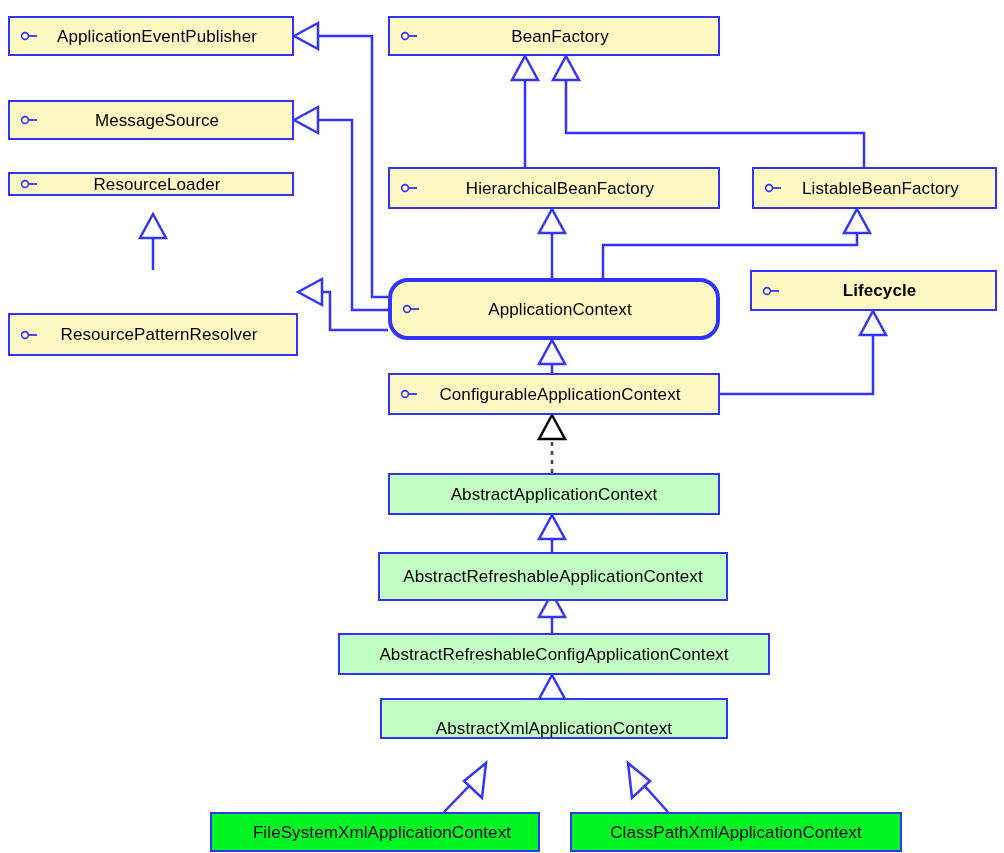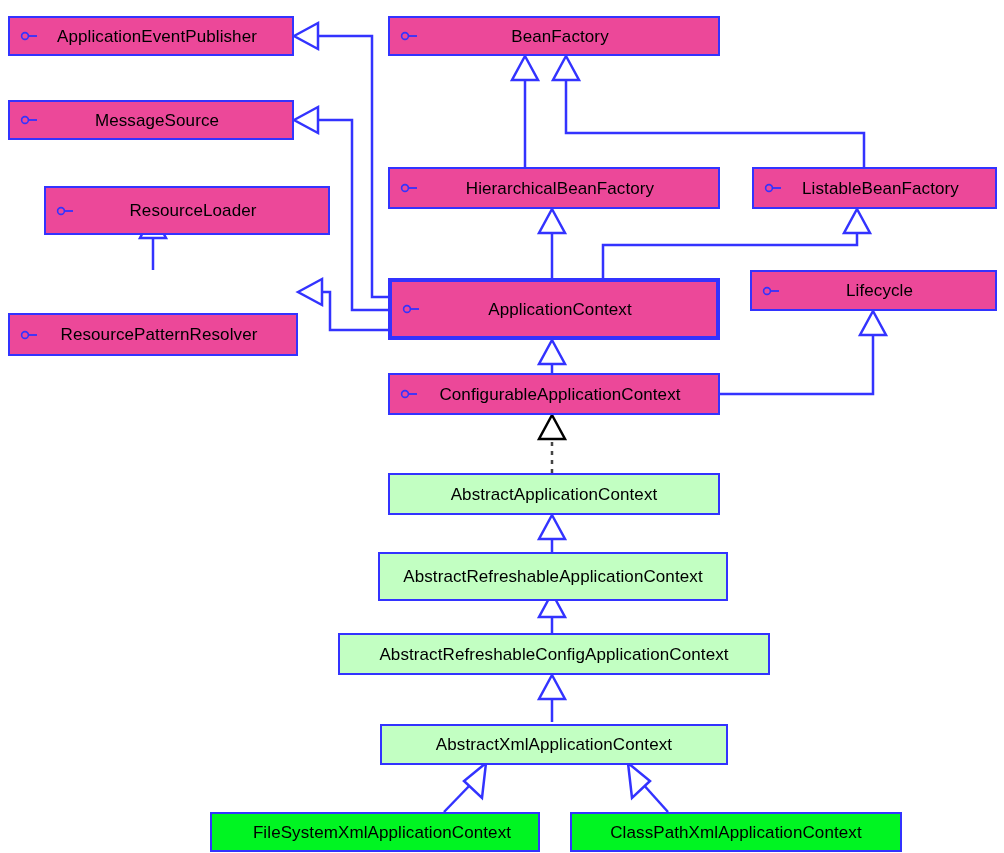--- a/index.html
+++ b/index.html
@@ -31,21 +31,21 @@
     border: 2px solid #3333ff;
     display: flex;
     align-items: center;
     justify-content: center;
     font-size: 17px;
     color: #000000;
     letter-spacing: 0.1px;
     white-space: nowrap;
   }
   .uml-node.iface {
-    background: #ec4899;
+    background: #fef9c3;
     padding-left: 12px;
   }
   .uml-node.cls-light {
     background: #c2ffc2;
   }
   .uml-node.cls-bright {
     background: #00f522;
   }
   .uml-node.emphasis {
     border-width: 4px;
@@ -167,21 +167,21 @@
         </svg>
         <span class="node-label">BeanFactory</span>
       </div>
       <div class="uml-node iface" style="left: 8px; top: 100px; width: 286px; height: 40px;">
         <svg class="iface-icon" viewBox="0 0 22 12">
           <circle cx="5" cy="6" r="3.4" fill="none" stroke="#3333ff" stroke-width="1.6"></circle>
           <line x1="8.6" y1="6" x2="17" y2="6" stroke="#3333ff" stroke-width="1.8"></line>
         </svg>
         <span class="node-label">MessageSource</span>
       </div>
-      <div class="uml-node iface" style="left: 8px; top: 186px; width: 286px; height: 49px; margin-left: 36px;">
+      <div class="uml-node iface" style="left: 8px; top: 172px; width: 286px; height: 24px;">
         <svg class="iface-icon" viewBox="0 0 22 12">
           <circle cx="5" cy="6" r="3.4" fill="none" stroke="#3333ff" stroke-width="1.6"></circle>
           <line x1="8.6" y1="6" x2="17" y2="6" stroke="#3333ff" stroke-width="1.8"></line>
         </svg>
         <span class="node-label">ResourceLoader</span>
       </div>
       <div class="uml-node iface" style="left: 388px; top: 167px; width: 332px; height: 42px;">
         <svg class="iface-icon" viewBox="0 0 22 12">
           <circle cx="5" cy="6" r="3.4" fill="none" stroke="#3333ff" stroke-width="1.6"></circle>
           <line x1="8.6" y1="6" x2="17" y2="6" stroke="#3333ff" stroke-width="1.8"></line>
@@ -195,28 +195,28 @@
         </svg>
         <span class="node-label">ListableBeanFactory</span>
       </div>
       <div class="uml-node iface" style="left: 8px; top: 270px; width: 290px; height: 43px; margin-top: 43px;">
         <svg class="iface-icon" viewBox="0 0 22 12">
           <circle cx="5" cy="6" r="3.4" fill="none" stroke="#3333ff" stroke-width="1.6"></circle>
           <line x1="8.6" y1="6" x2="17" y2="6" stroke="#3333ff" stroke-width="1.8"></line>
         </svg>
         <span class="node-label">ResourcePatternResolver</span>
       </div>
-      <div class="uml-node iface emphasis" style="left: 388px; top: 278px; width: 332px; height: 62px;">
+      <div class="uml-node iface emphasis" style="left: 388px; top: 278px; width: 332px; height: 62px; border-radius: 20px;">
         <svg class="iface-icon" viewBox="0 0 22 12">
           <circle cx="5" cy="6" r="3.4" fill="none" stroke="#3333ff" stroke-width="1.6"></circle>
           <line x1="8.6" y1="6" x2="17" y2="6" stroke="#3333ff" stroke-width="1.8"></line>
         </svg>
         <span class="node-label">ApplicationContext</span>
       </div>
-      <div class="uml-node iface" style="left: 750px; top: 270px; width: 247px; height: 41px;">
+      <div class="uml-node iface" style="left: 750px; top: 270px; width: 247px; height: 41px; font-weight: bold;">
         <svg class="iface-icon" viewBox="0 0 22 12">
           <circle cx="5" cy="6" r="3.4" fill="none" stroke="#3333ff" stroke-width="1.6"></circle>
           <line x1="8.6" y1="6" x2="17" y2="6" stroke="#3333ff" stroke-width="1.8"></line>
         </svg>
         <span class="node-label">Lifecycle</span>
       </div>
       <div class="uml-node iface" style="left: 388px; top: 373px; width: 332px; height: 42px; justify-content: center;">
         <svg class="iface-icon" viewBox="0 0 22 12">
           <circle cx="5" cy="6" r="3.4" fill="none" stroke="#3333ff" stroke-width="1.6"></circle>
           <line x1="8.6" y1="6" x2="17" y2="6" stroke="#3333ff" stroke-width="1.8"></line>
@@ -225,21 +225,21 @@
       </div>
       <div class="uml-node cls-light" style="left: 388px; top: 473px; width: 332px; height: 42px;">
         <span class="node-label">AbstractApplicationContext</span>
       </div>
       <div class="uml-node cls-light" style="left: 378px; top: 552px; width: 350px; height: 49px;">
         <span class="node-label">AbstractRefreshableApplicationContext</span>
       </div>
       <div class="uml-node cls-light" style="left: 338px; top: 633px; width: 432px; height: 42px;">
         <span class="node-label">AbstractRefreshableConfigApplicationContext</span>
       </div>
-      <div class="uml-node cls-light" style="left: 380px; top: 724px; width: 348px; height: 41px;">
+      <div class="uml-node cls-light" style="left: 380px; top: 698px; width: 348px; height: 41px; align-items: flex-end;">
         <span class="node-label">AbstractXmlApplicationContext</span>
       </div>
       <div class="uml-node cls-bright" style="left: 210px; top: 812px; width: 330px; height: 40px; padding-left: 14px;">
         <span class="node-label">FileSystemXmlApplicationContext</span>
       </div>
       <div class="uml-node cls-bright" style="left: 570px; top: 812px; width: 332px; height: 40px;">
         <span class="node-label">ClassPathXmlApplicationContext</span>
       </div>
     </div>
 

